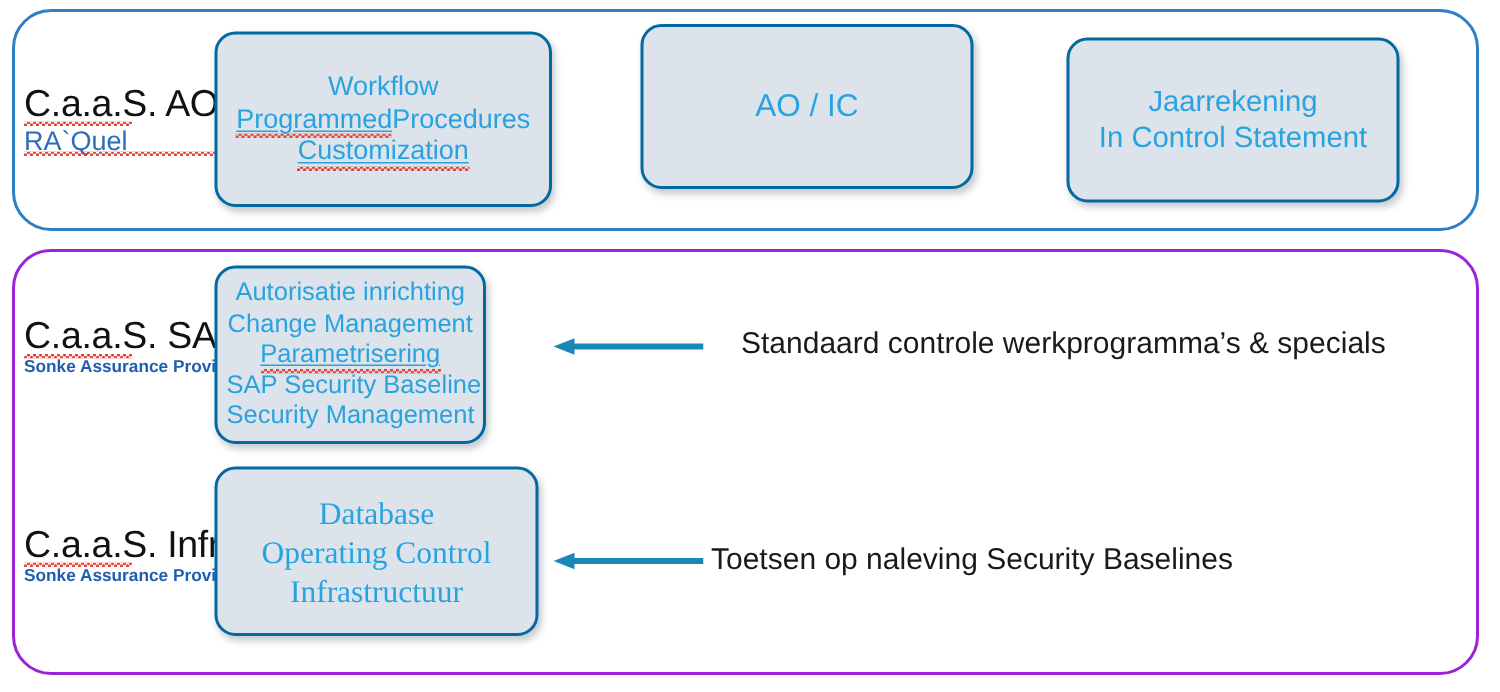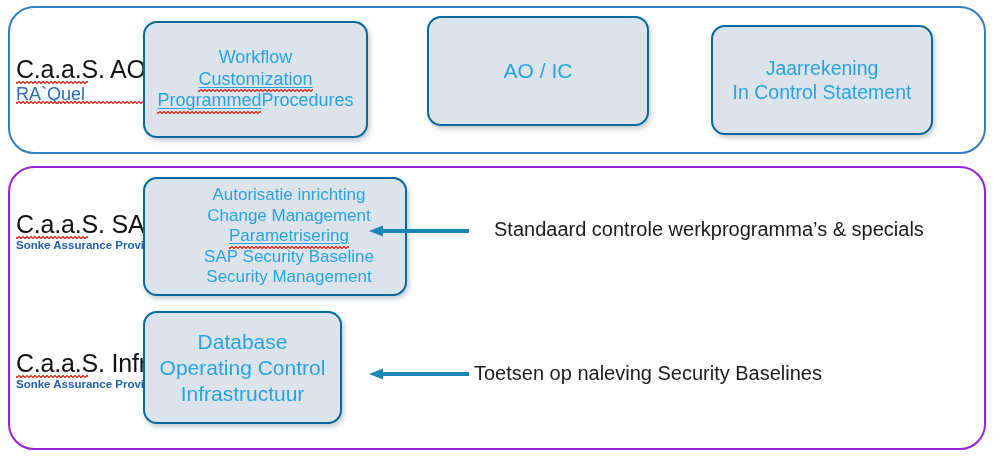--- a/index.html
+++ b/index.html
@@ -108,22 +108,22 @@
     display:block;
     white-space:nowrap;
     position:relative;
   }
   .box .ln .w{ position:relative; display:inline-block; }
 
   
   .box-workflow{ left:143px; top:21px;  width:225px; height:117px; }
   .box-aoic{    left:427px; top:16px;  width:222px; height:110px; }
   .box-jaar{    left:711px; top:25px;  width:222px; height:110px; }
-  .box-sap{     left:143px; top:177px; width:264px; height:119px;padding-left:28px; }
-  .box-infra{   left:143px; top:311px; width:199px; height:113px; }
+  .box-sap{     left:143px; top:177px; width:181px; height:119px; }
+  .box-infra{   left:143px; top:311px; width:216px; height:113px;font-family:Liberation Serif, serif; }
 
   .box-workflow .ln{ font-size:18px; line-height:21.5px; }
   .box-aoic     .ln{ font-size:21px; line-height:24px; }
   .box-jaar     .ln{ font-size:19.5px; line-height:24px; }
   .box-sap      .ln{ font-size:17px; line-height:20.5px; }
   .box-infra    .ln{ font-size:21px; line-height:26px; }
 
   
   .u{ text-decoration:underline; text-underline-offset:2px; }
 
@@ -166,22 +166,22 @@
   </div>
 
   <div class="rowlabel lbl-infra">
     <span class="title squig squig-caas">C.a.a.S. Infra</span>
     <span class="sub sub-sap">Sonke Assurance Provider</span>
   </div>
 
   <div class="box box-workflow">
     <div class="lines">
       <span class="ln">Workflow</span>
+      <span class="ln"><span class="w u squig">Programmed</span><span class="w">Procedures</span></span>
       <span class="ln"><span class="w u squig">Customization</span></span>
-      <span class="ln"><span class="w u squig">Programmed</span><span class="w">Procedures</span></span>
     </div>
   </div>
 
   <div class="box box-aoic">
     <div class="lines">
       <span class="ln">AO / IC</span>
     </div>
   </div>
 
   <div class="box box-jaar">

